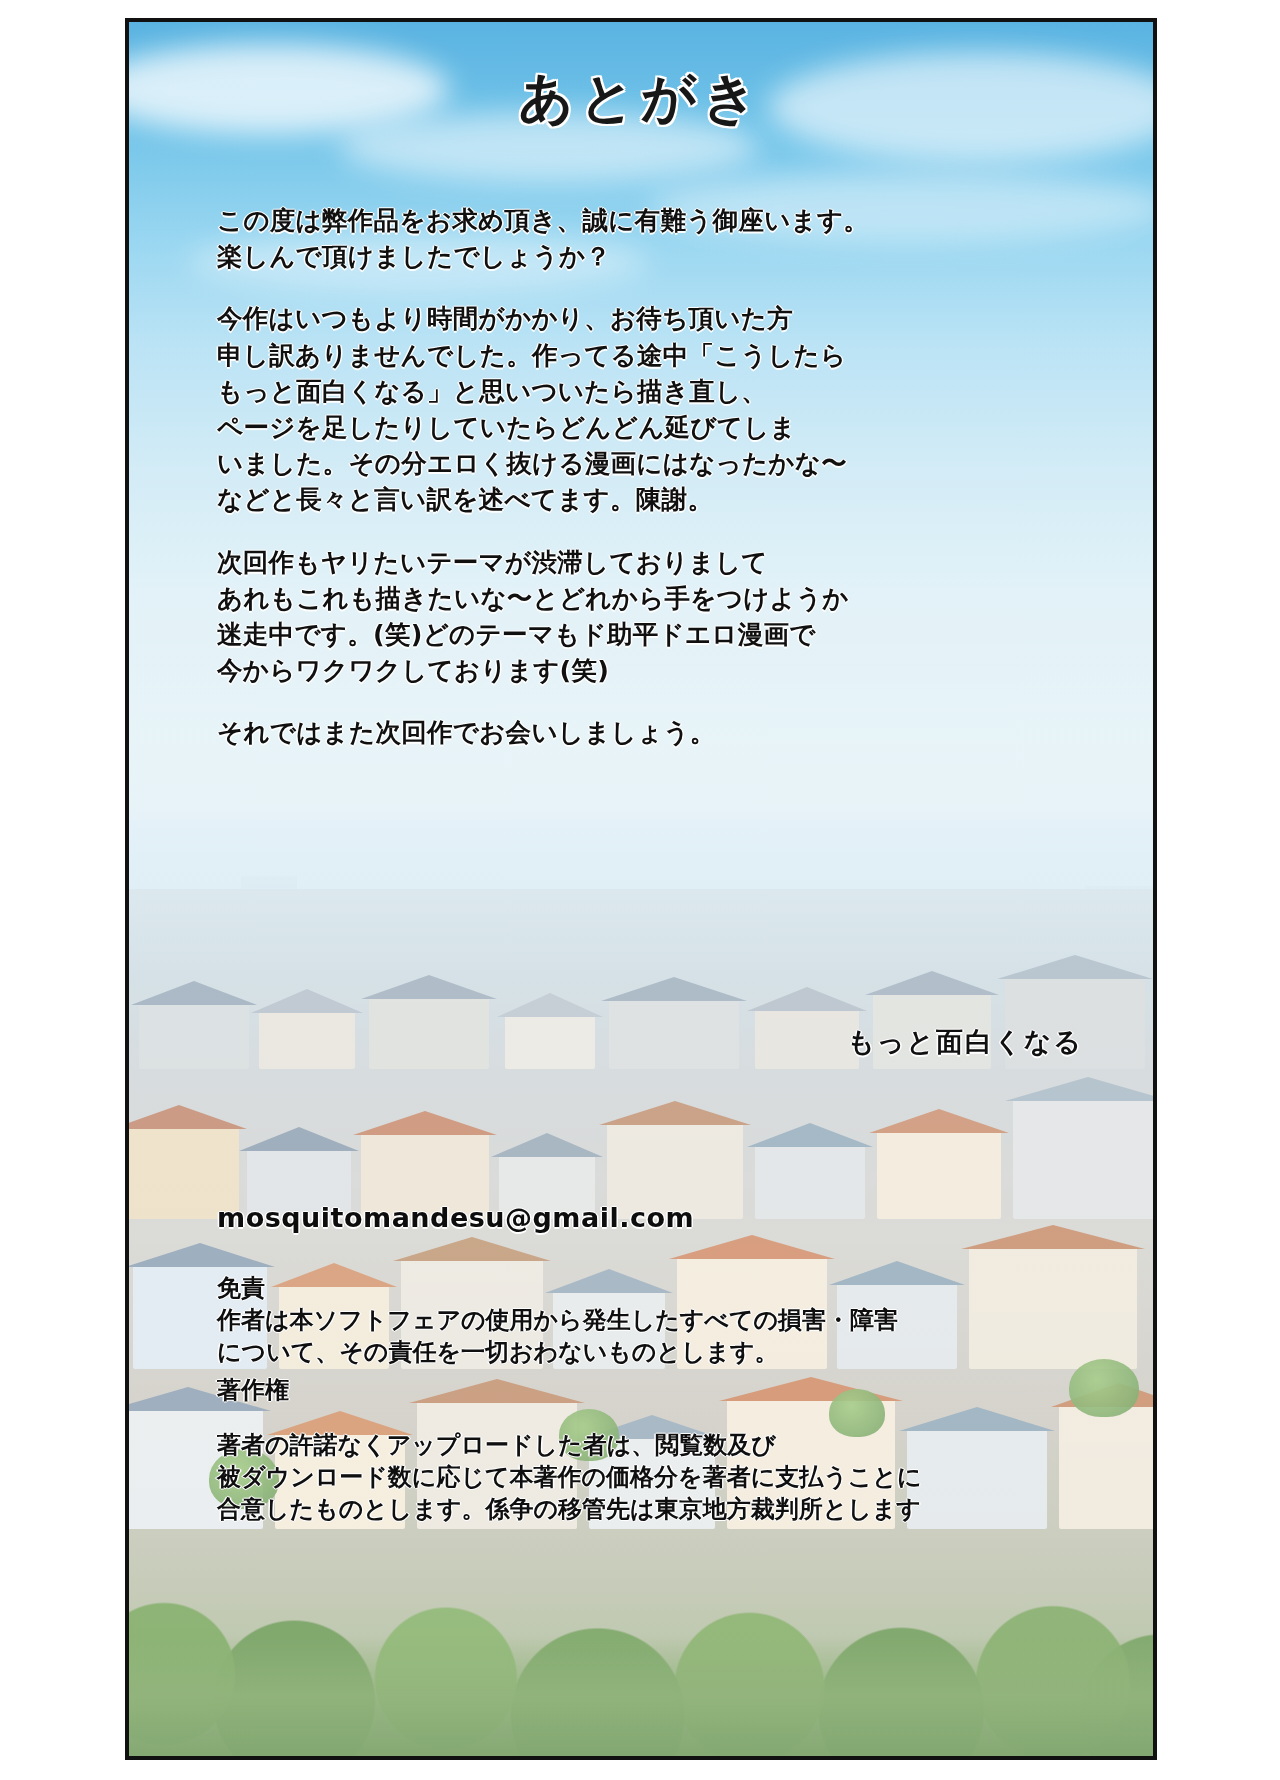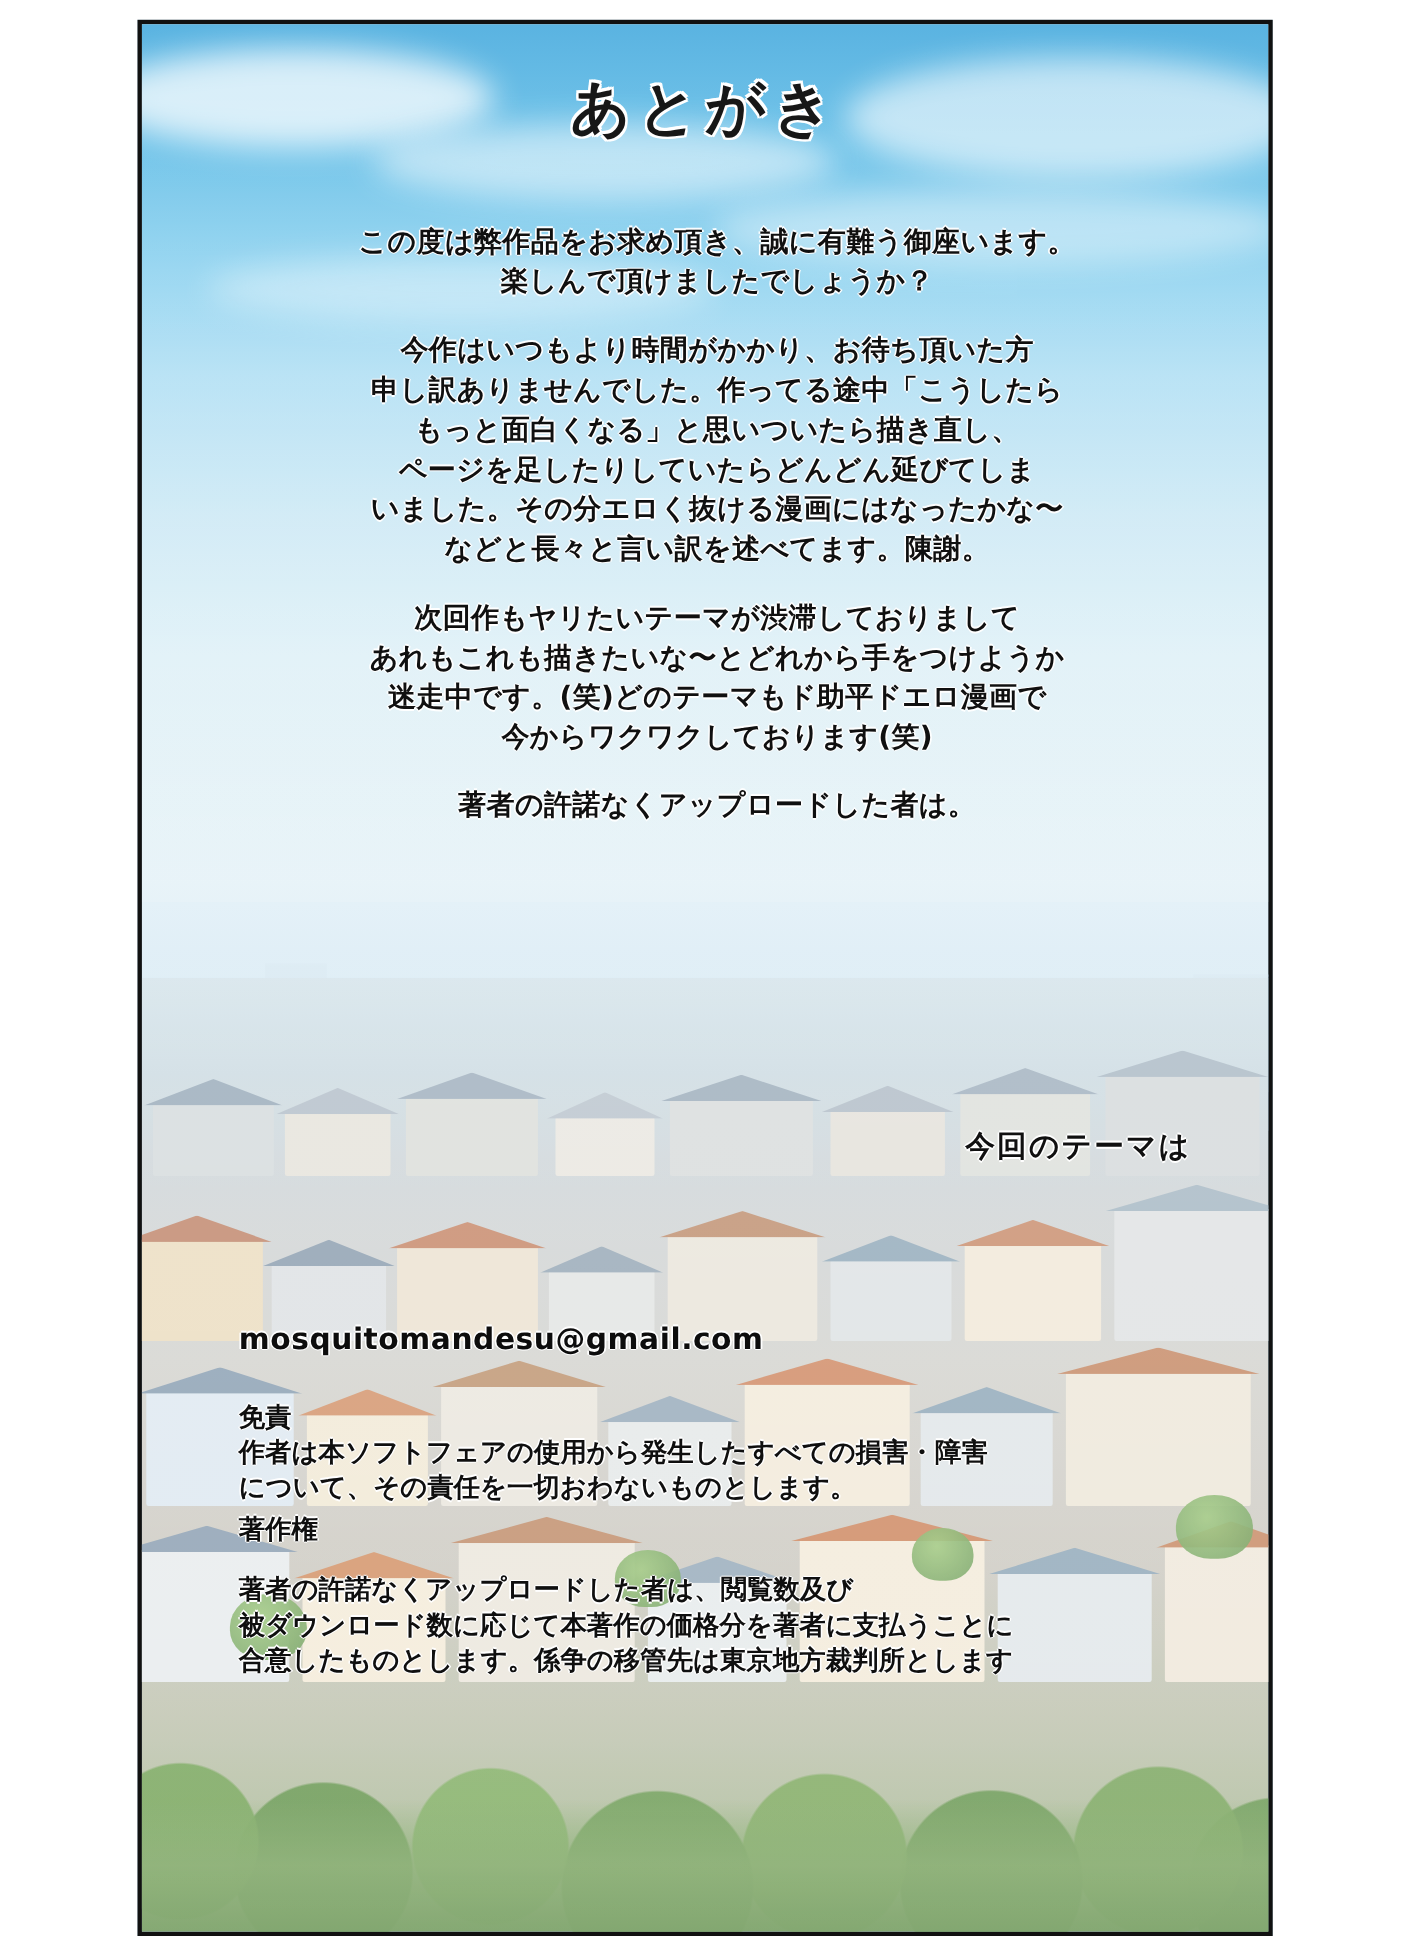--- a/index.html
+++ b/index.html
@@ -168,21 +168,21 @@
     width: 870px;
     color: #101010;
     font-size: 25.5px;
     line-height: 1.42;
     font-weight: bold;
     letter-spacing: 0.3px;
     text-shadow:
       1.5px 0 0 rgba(255,255,255,.95), -1.5px 0 0 rgba(255,255,255,.95),
       0 1.5px 0 rgba(255,255,255,.95), 0 -1.5px 0 rgba(255,255,255,.95);
   }
-  .para { margin-bottom: 26px; white-space: pre-line; text-align: center; }
+  .para { margin-bottom: 26px; white-space: pre-line; }
 
   .signature {
     position: absolute;
     right: 70px;
     top: 1002px;
     font-size: 27px;
     font-weight: bold;
     color: #101010;
     letter-spacing: 2px;
     text-shadow: 1.5px 0 0 #fff, -1.5px 0 0 #fff, 0 1.5px 0 #fff, 0 -1.5px 0 #fff;
@@ -387,24 +387,24 @@
       <div class="para">今作はいつもより時間がかかり、お待ち頂いた方
 申し訳ありませんでした。作ってる途中「こうしたら
 もっと面白くなる」と思いついたら描き直し、
 ページを足したりしていたらどんどん延びてしま
 いました。その分エロく抜ける漫画にはなったかな〜
 などと長々と言い訳を述べてます。陳謝。</div>
       <div class="para">次回作もヤリたいテーマが渋滞しておりまして
 あれもこれも描きたいな〜とどれから手をつけようか
 迷走中です。(笑)どのテーマもド助平ドエロ漫画で
 今からワクワクしております(笑)</div>
-      <div class="para">著者の許諾なくアップロードした者は。</div>
+      <div class="para">それではまた次回作でお会いしましょう。</div>
     </div>
 
-    <div class="signature">今回のテーマは</div>
+    <div class="signature">もっと面白くなる</div>
 
 
     <div class="email">mosquitomandesu@gmail.com</div>
 
     <div class="legal">
       <div class="head">免責</div>
       <div class="blk">作者は本ソフトフェアの使用から発生したすべての損害・障害
 について、その責任を一切おわないものとします。</div>
       <div class="head">著作権</div>
       <div class="blk gap">著者の許諾なくアップロードした者は、閲覧数及び

